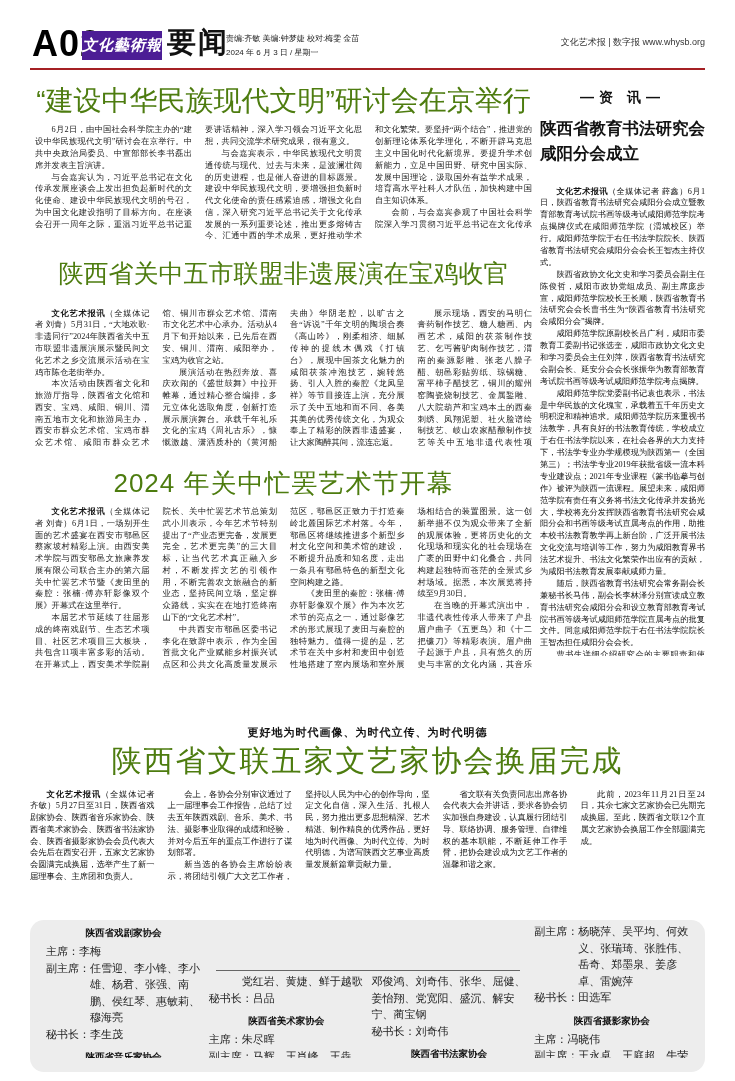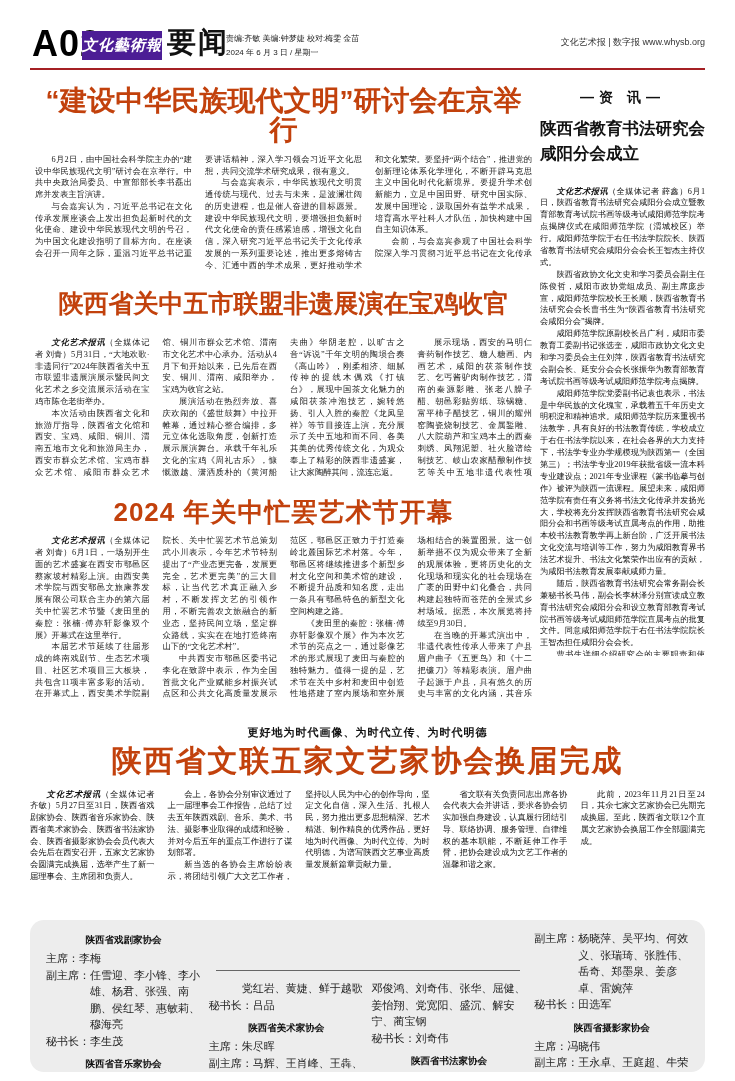--- a/index.html
+++ b/index.html
@@ -9,24 +9,24 @@
   #hdr{position:absolute;left:30px;top:24px;width:675px;height:46px;}
   .pageno{position:absolute;left:2px;top:2px;font:900 36px/1 "Liberation Sans","DejaVu Sans",sans-serif;color:#000;letter-spacing:1px;}
   .masthead{position:absolute;left:52px;top:7px;width:80px;height:29px;background:#4c1d95;color:#fff;
             display:flex;align-items:center;justify-content:center;
             font:italic 700 15px/1 "Liberation Serif",serif;letter-spacing:1px;}
   .sectionname{position:absolute;left:137px;top:4px;font:900 29px/1 "Liberation Sans","DejaVu Sans",sans-serif;letter-spacing:2px;}
   .hmeta{position:absolute;left:196px;top:8px;font:8px/1.8 "Liberation Sans","DejaVu Sans",sans-serif;color:#222;white-space:nowrap;}
   .hsite{position:absolute;right:0;top:14px;font:9px/1 "Liberation Sans","DejaVu Sans",sans-serif;color:#333;}
   #hdr-rule{position:absolute;left:30px;top:68px;width:675px;border-top:2px solid #a52024;}
   
-  .headline{font-family:"Liberation Sans","DejaVu Sans",sans-serif;font-weight:700;color:#c2410c;text-align:center;line-height:1.05;}
+  .headline{font-family:"Liberation Sans","DejaVu Sans",sans-serif;font-weight:400;color:#4d7c0f;text-align:center;line-height:1.05;}
   .a-body{text-align:justify;font-size:8.3px;line-height:1.42;color:#1a1a1a;overflow:hidden;column-gap:13px;}
   .a-body p{margin:0;text-indent:2em;}
-  .byl{font-weight:700;font-style:italic;}
+  .byl{font-weight:700;}
   .rep{}
   
   #main{position:absolute;left:35px;top:86px;width:497px;}
   #a1-h{font-size:28px;margin:0 0 9px 0;}
   #a1-body{column-count:3;height:126px;}
   #a2-h{font-size:25px;margin:10px 0 21px 0;}
   #a2-body{column-count:4;height:152px;}
   #a3-h{font-size:26px;margin:10px 0 9px 0;letter-spacing:1px;}
   #a3-body{column-count:4;height:172px;}
   
@@ -41,21 +41,21 @@
   #ft-h{font-size:30px;margin:0 0 12px 0;letter-spacing:2px;}
   #ft-body{column-count:5;column-gap:13px;height:118px;text-align:justify;font-size:8.3px;line-height:1.42;overflow:hidden;}
   #ft-body p{margin:0;text-indent:2em;}
   
   #roster{position:absolute;left:30px;top:920px;width:675px;height:152px;background:#ededed;border-radius:14px;
           font-family:"Liberation Serif","DejaVu Serif",serif;}
   #roster-title{position:absolute;left:178px;top:12px;width:320px;text-align:center;
                 font:700 13.5px/1.2 "Liberation Sans","DejaVu Sans",sans-serif;}
   #roster-title .note{font-size:8px;font-weight:400;}
   #roster-rule{position:absolute;left:186px;top:50px;width:304px;border-top:1px solid #666;}
-  #roster-cols{display:flex;gap:8px;padding:10px 16px;height:132px;overflow:hidden;}
+  #roster-cols{display:flex;gap:8px;padding:3px 16px;height:132px;overflow:hidden;}
   .r-col{flex:1;min-width:0;}
   .r-col.pushed{padding-top:50px;}
   .assoc-name{text-align:center;font:700 9.5px/1.2 "Liberation Sans","DejaVu Sans",sans-serif;margin:4px 0 5px 0;}
   .r-col p{margin:0;font-size:11px;line-height:1.5;color:#222;}
   .vice{padding-left:4em;text-indent:-4em;}
   .indent{padding-left:3em;}
   .mt{margin-top:9px !important;}
 </style>
 </head>
 <body>

